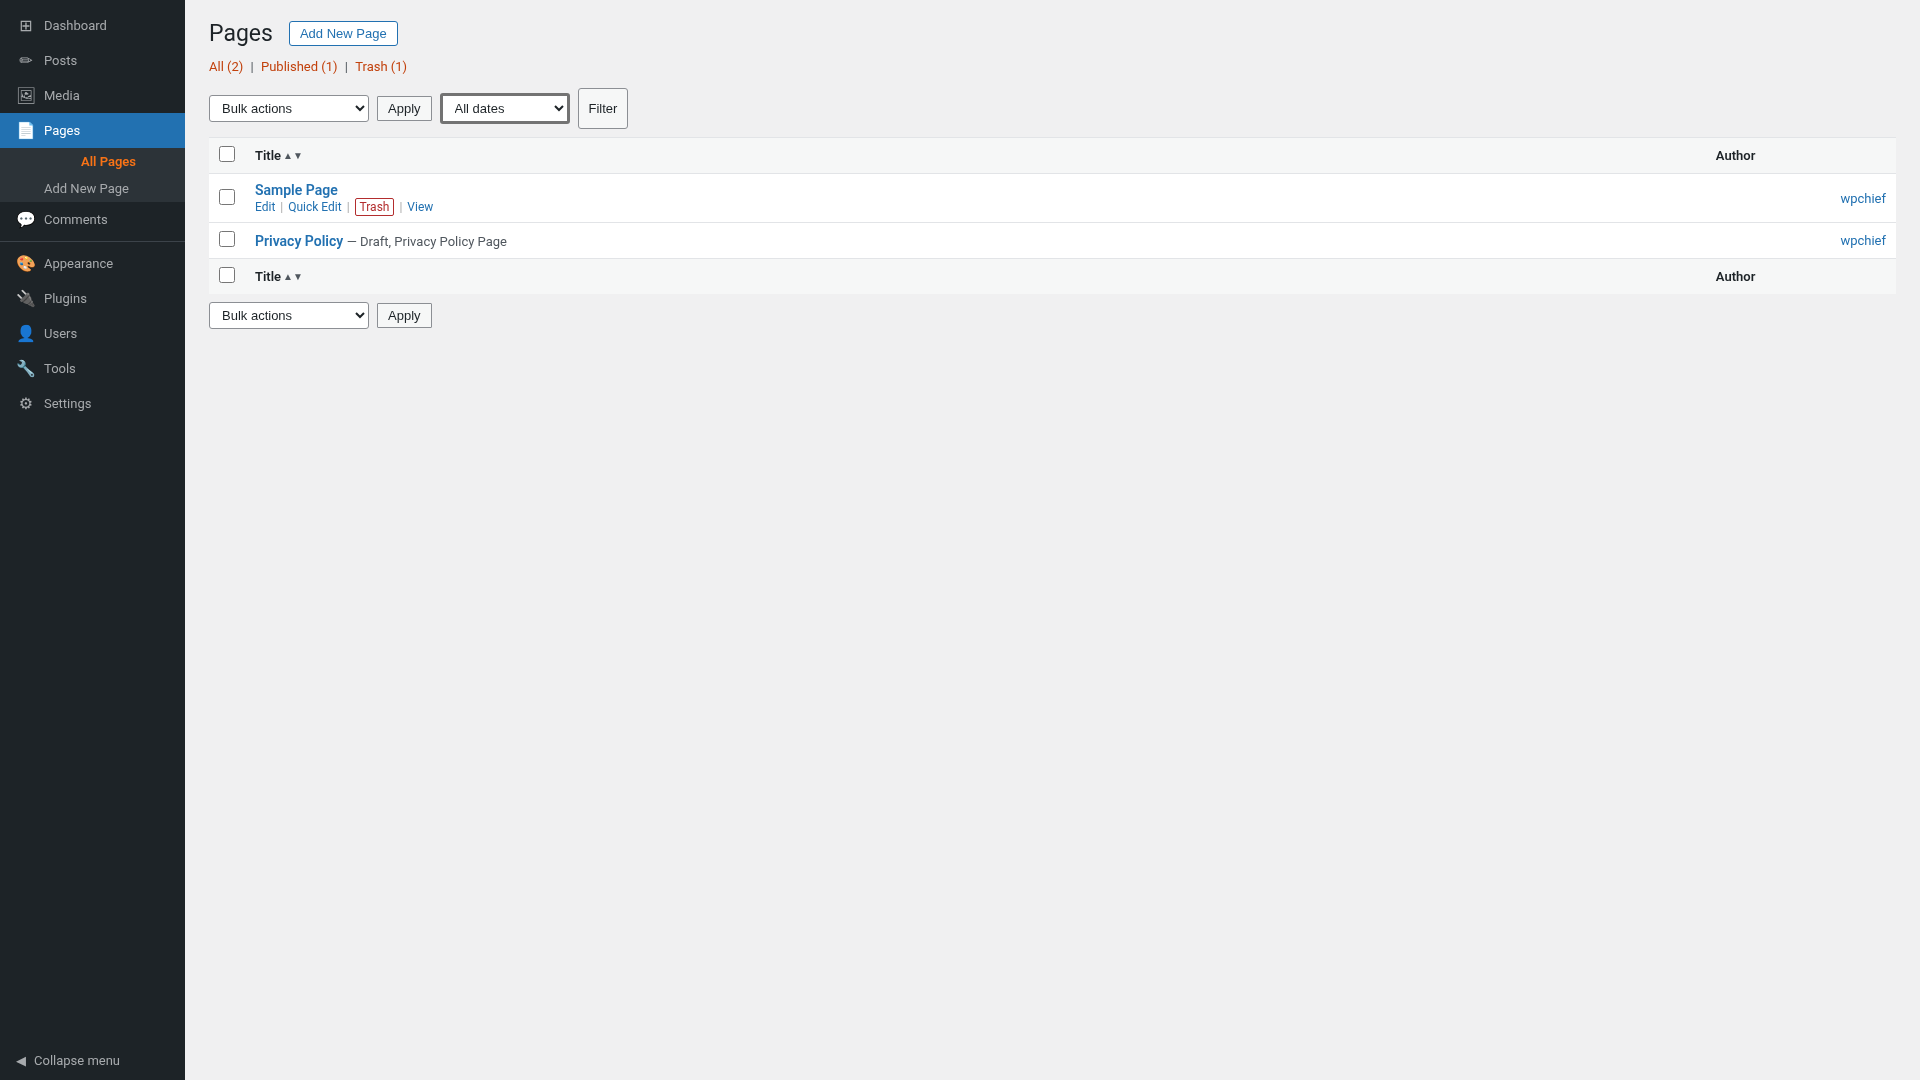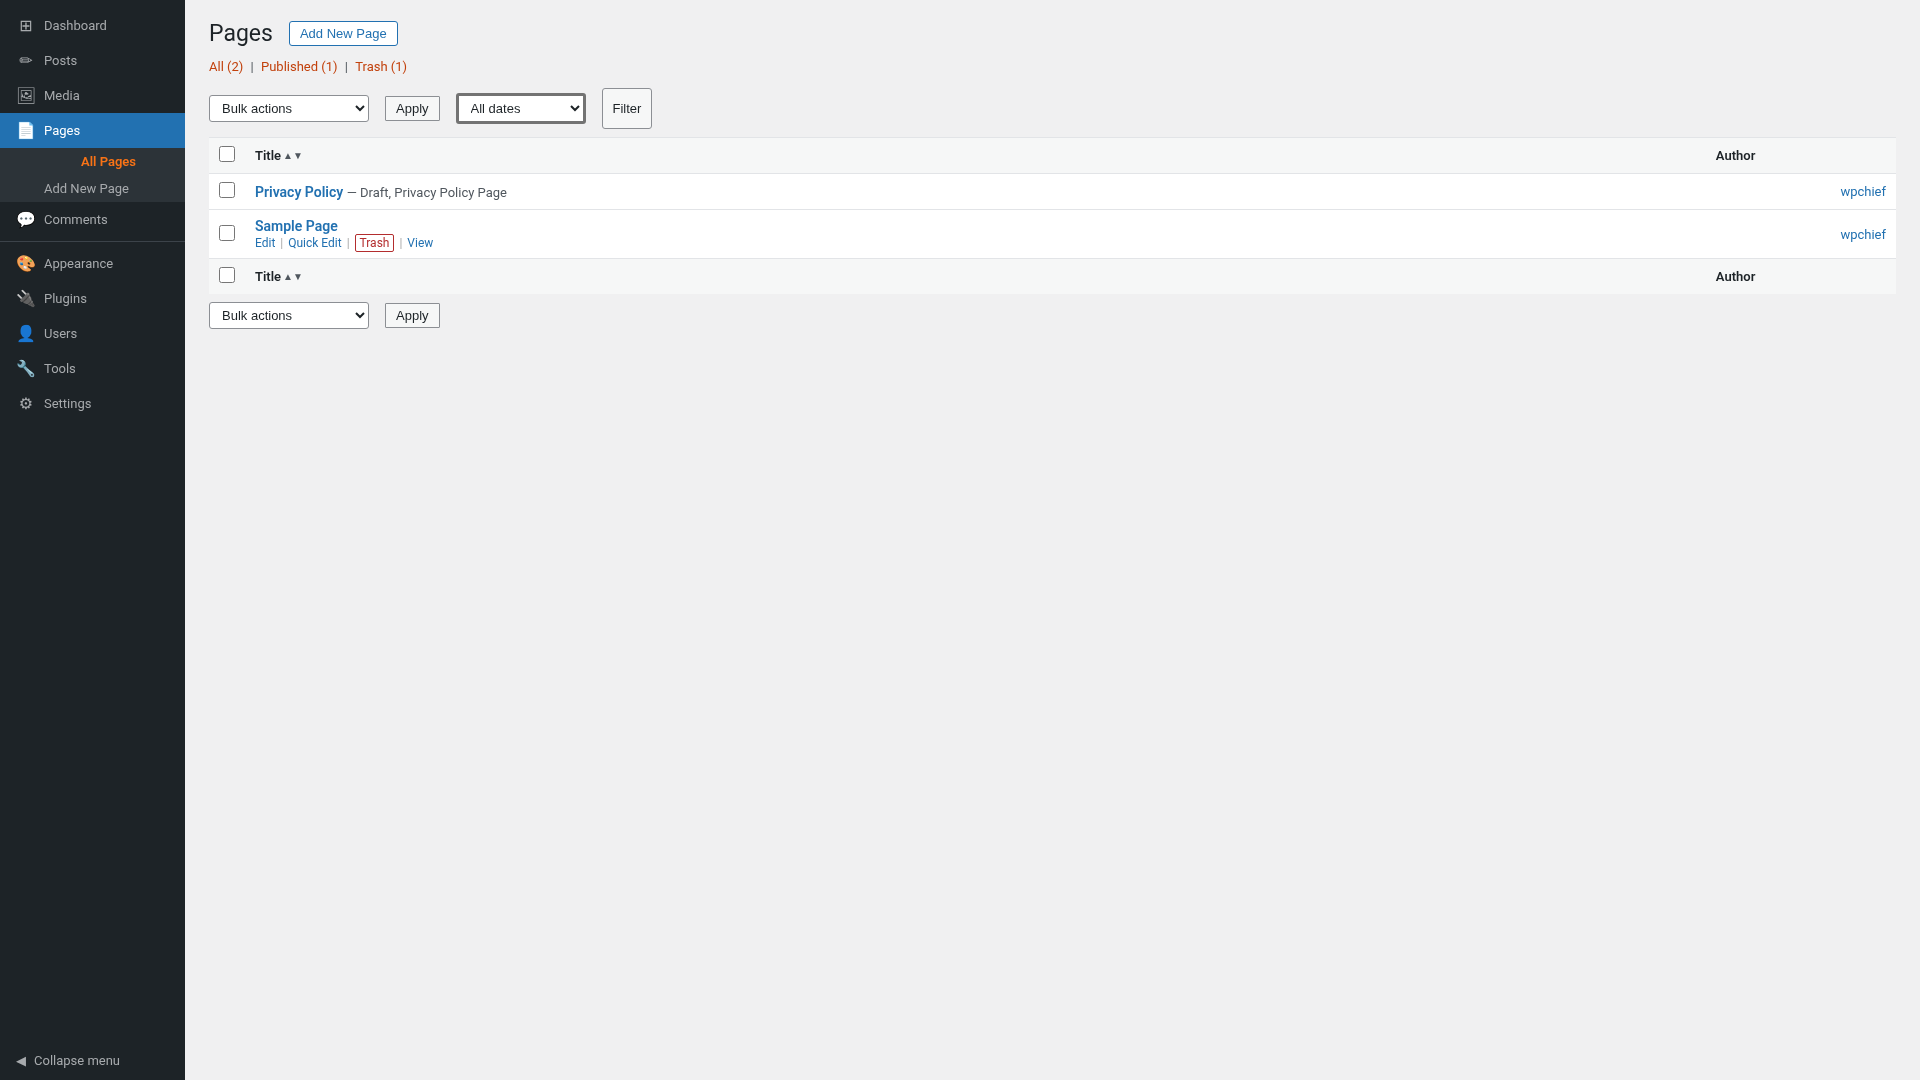--- a/index.html
+++ b/index.html
@@ -89,21 +89,21 @@
     .filter-links a {
       color: #c2410c;
       text-decoration: none;
       cursor: pointer;
     }
     .filter-links .separator { color: #50575e; margin: 0 4px; }
 
     .toolbar {
       display: flex;
       align-items: center;
-      gap: 16px;
+      gap: 8px;
       margin-bottom: 8px;
     }
 
     .bulk-select {
       padding: 4px 8px;
       border: 1px solid #8c8f94;
       background: #fff;
       color: #1d2327;
       border-radius: 3px;
       font-size: 13px;
@@ -343,46 +343,46 @@
       </tr>
     </thead>
     <tbody>
 
       <tr>
         <td class="cb-col">
           <input type="checkbox" style="">
         </td>
         <td>
           <a class="page-link">
-            <span>Privacy Policy</span>
-          </a>
-          <span class="page-meta">— Draft, Privacy Policy Page</span>
-        </td>
-        <td class="author-col">
-          <a class="author-link">wpchief</a>
-        </td>
-      </tr>
-
-      <tr>
-        <td class="cb-col">
-          <input type="checkbox" style="">
-        </td>
-        <td>
-          <a class="page-link">
             <span>Sample Page</span>
           </a>
           <div class="row-actions">
             <a>Edit</a>
             <span class="sep"> | </span>
             <a>Quick Edit</a>
             <span class="sep"> | </span>
             <a class="trash-link">Trash</a>
             <span class="sep"> | </span>
             <a>View</a>
           </div>
+        </td>
+        <td class="author-col">
+          <a class="author-link">wpchief</a>
+        </td>
+      </tr>
+
+      <tr>
+        <td class="cb-col">
+          <input type="checkbox" style="">
+        </td>
+        <td>
+          <a class="page-link">
+            <span>Privacy Policy</span>
+          </a>
+          <span class="page-meta">— Draft, Privacy Policy Page</span>
         </td>
         <td class="author-col">
           <a class="author-link">wpchief</a>
         </td>
       </tr>
     </tbody>
     <tfoot>
       <tr>
         <th class="cb-col">
           <input type="checkbox" style="">

